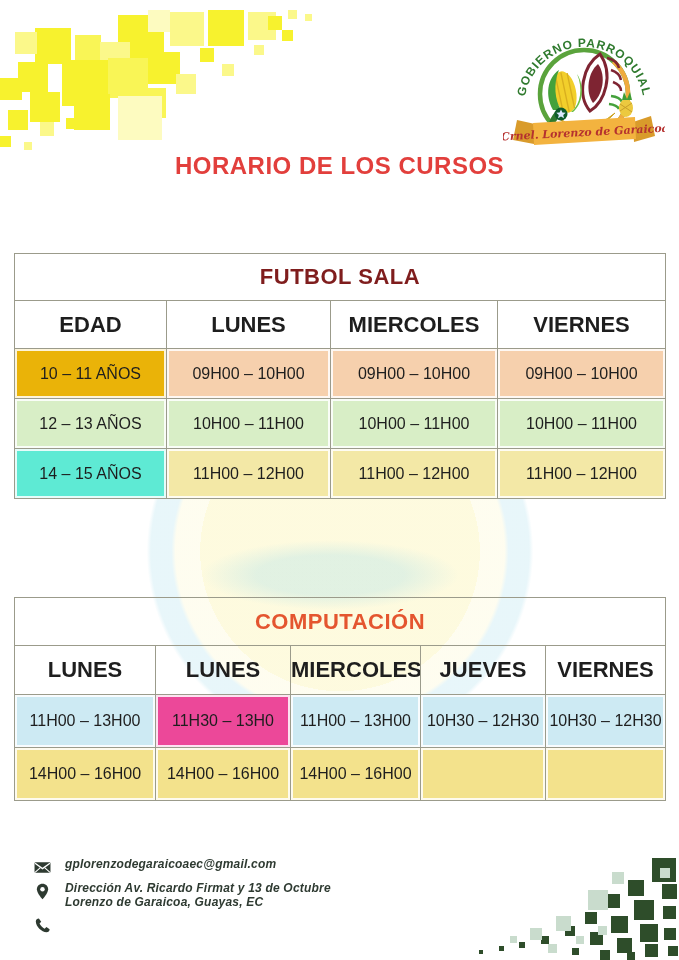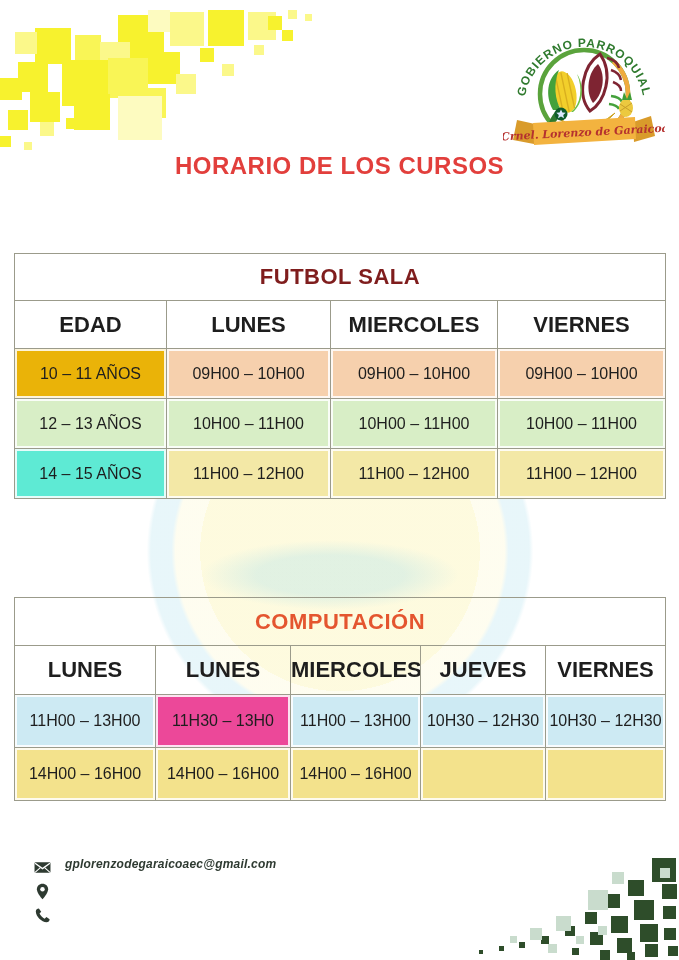--- a/index.html
+++ b/index.html
@@ -282,20 +282,24 @@
         <path d="M 1 4 L 8 9 L 15 4" stroke="#ffffff" stroke-width="1.3" fill="none"></path>
         <path d="M 1 12.5 L 6 8.2 M 15 12.5 L 10 8.2" stroke="#ffffff" stroke-width="1" fill="none"></path>
       </svg>
       <div class="f-text">gplorenzodegaraicoaec@gmail.com</div>
     </div>
     <div class="f-item">
       <svg class="f-icon" viewBox="0 0 16 16">
         <path d="M 8 0.8 C 4.9 0.8 2.7 3.1 2.7 5.9 C 2.7 9.6 8 15.4 8 15.4 C 8 15.4 13.3 9.6 13.3 5.9 C 13.3 3.1 11.1 0.8 8 0.8 Z" fill="#2e3a31"></path>
         <circle cx="8" cy="5.9" r="2.1" fill="#ffffff"></circle>
       </svg>
+      <div class="f-text">
+        <div>Dirección Av. Ricardo Firmat y 13 de Octubre</div>
+        <div>Lorenzo de Garaicoa, Guayas, EC</div>
+      </div>
     </div>
     <div class="f-item">
       <svg class="f-icon" viewBox="0 0 16 16">
         <path d="M 4.6 1.4 C 3 1.4 1.7 2.6 1.7 4.3 C 1.7 8.9 7.2 14.4 11.8 14.4 C 13.5 14.4 14.7 13.1 14.7 11.5 L 11.7 9.4 L 10 11 C 8.1 10.1 6.1 8.1 5.2 6.2 L 6.8 4.5 Z" fill="#2e3a31"></path>
       </svg>
     </div>
   </div>
 
 </div>
 

